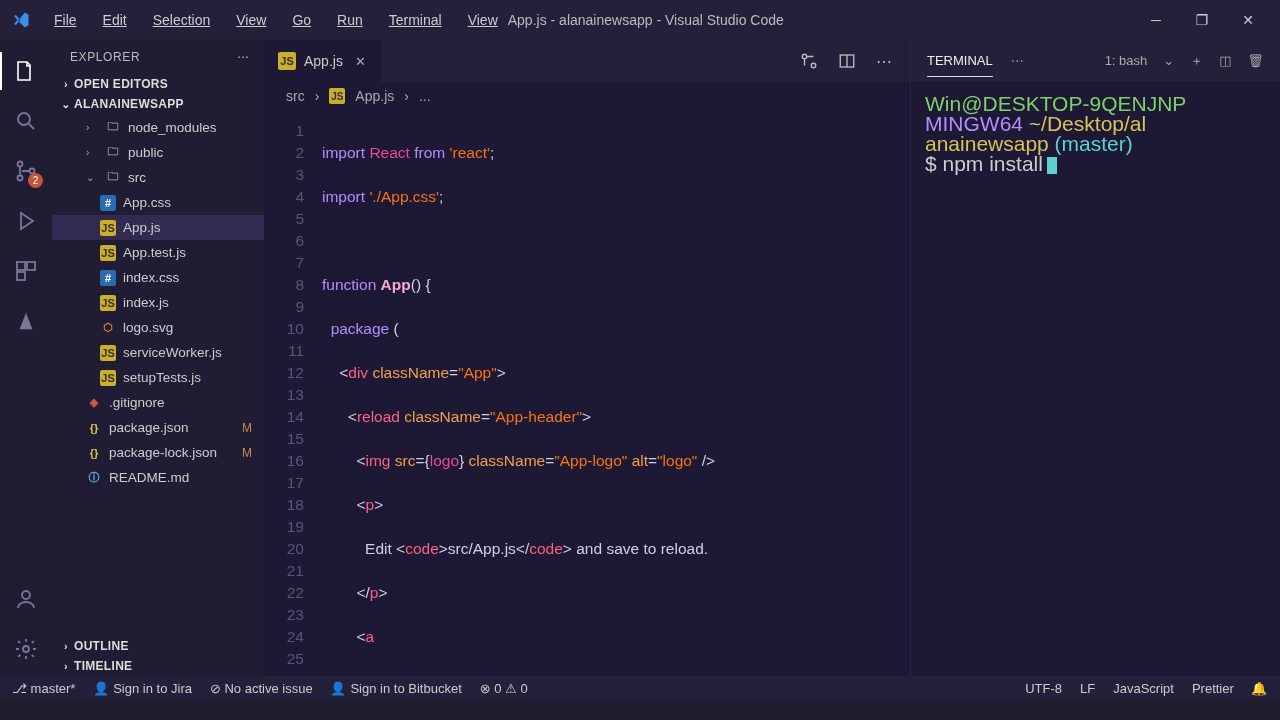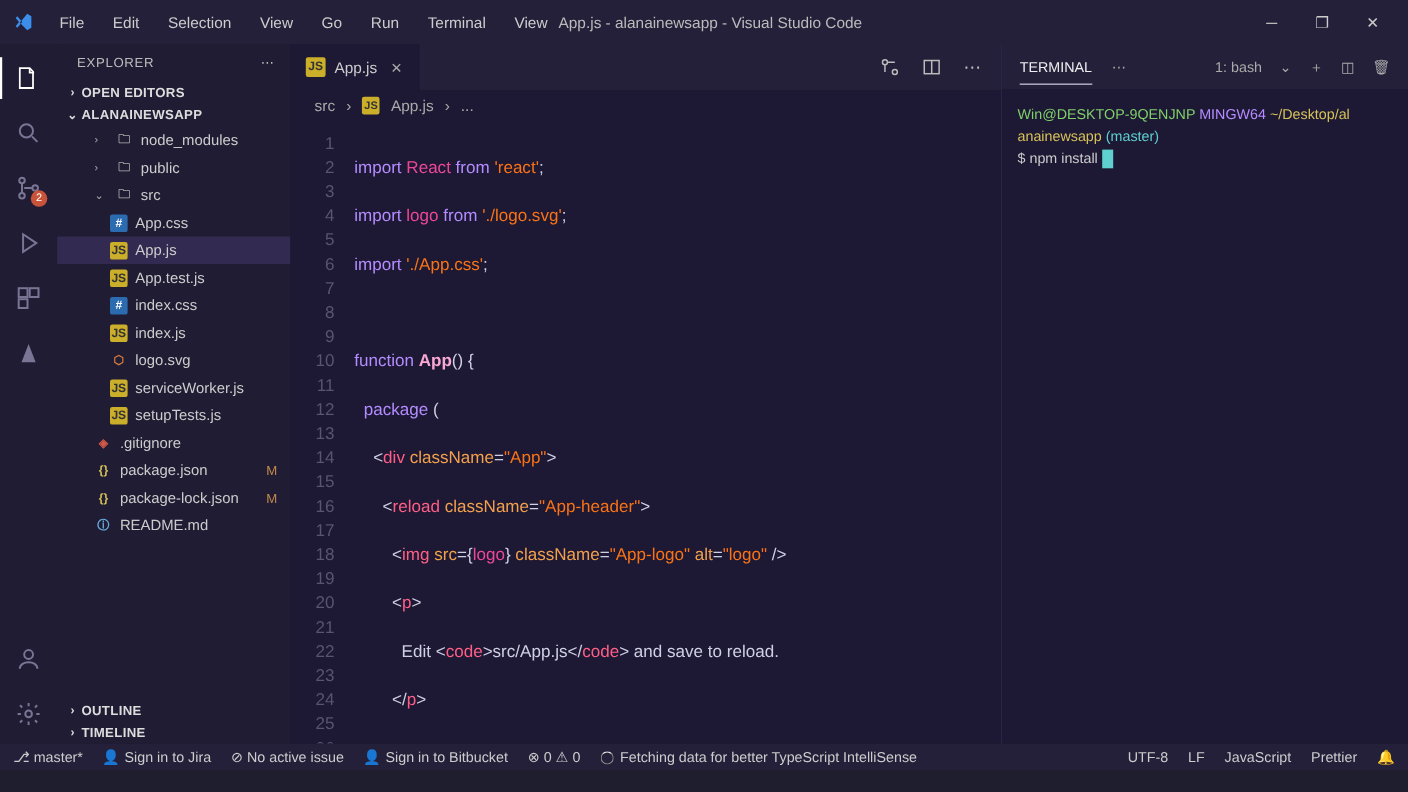--- a/index.html
+++ b/index.html
@@ -2,21 +2,21 @@
 <html><head>
 <meta charset="utf-8">
 <style>
 * { margin:0; padding:0; box-sizing:border-box; font-family:"Segoe UI",Arial,sans-serif; }
 body { width:1280px; height:720px; background:#1e1e2e; color:#ccc; overflow:hidden; position:relative; }
 
 
 .titlebar { height:40px; background:#24203a; display:flex; align-items:center; padding:0 12px; font-size:14px; }
 .titlebar .logo { width:18px; height:18px; margin-right:14px; }
 .titlebar .menu { display:flex; gap:6px; }
-.titlebar .menu span { padding:4px 10px; cursor:default; }
+.titlebar .menu span { padding:4px 10px; cursor:default;text-decoration:underline; }
 .titlebar .title { flex:1; color:#bbb; }
 .titlebar .winctl { display:flex; gap:18px; font-size:14px; padding-right:6px; }
 .titlebar .winctl span { width:28px; text-align:center; }
 
 
 .workspace { display:flex; height:636px; }
 .activitybar { width:52px; background:#201c34; display:flex; flex-direction:column; align-items:center; padding-top:18px; gap:24px; }
 .activitybar .icon { width:26px; height:26px; display:flex; align-items:center; justify-content:center; color:#7a7595; position:relative; }
 .activitybar .icon.active { color:#fff; }
 .activitybar .icon.active::before { content:""; position:absolute; left:-13px; top:-6px; width:2px; height:38px; background:#fff; }
@@ -62,21 +62,21 @@
 .fn  { color:#f9a8d4;font-weight:bold; }  
 .str { color:#f97316; }  
 .attr{ color:#f2a04e; }  
 .tag { color:#ff5f87; }
 
 
 .panel { width:370px; background:#1d1833; display:flex; flex-direction:column; border-left:1px solid #2a2545; }
 .panel-head { height:42px; display:flex; align-items:center; padding:0 16px; gap:18px; font-size:13px; color:#aaa; border-bottom:1px solid #1d1833; background:#24203a; }
 .panel-head .tab-active { color:#eee; border-bottom:1px solid #e0def4; padding-bottom:8px; margin-bottom:-9px; }
 .panel-head .right { margin-left:auto; display:flex; align-items:center; gap:16px; }
-.term { flex:1; padding:12px 14px; font-family:Consolas,monospace; font-size:13px; line-height:20px; }
+.term { flex:1; padding:12px 14px; font-family:Consolas,monospace; font-size:21px; line-height:20px; }
 .t-green { color:#7fcf6a; }
 .t-purple{ color:#b68cff; }
 .t-yel   { color:#d6c25a; }
 .t-cyan  { color:#5fd0d0; }
 .cursor  { display:inline-block; width:10px; height:17px; background:#5fd0d0; vertical-align:middle; margin-left:4px; }
 
 
 .statusbar { height:24px; background:#24203a; display:flex; align-items:center; font-size:13px; color:#ccc; padding:0 12px; gap:18px; }
 .statusbar .sep { flex:1; }
 .statusbar .spin { display:inline-block; width:12px; height:12px; border:1.5px solid #888; border-top-color:#eee; border-radius:50%; vertical-align:-2px; margin-right:6px; }
@@ -314,21 +314,20 @@
           <div>20</div>
           <div>21</div>
           <div>22</div>
           <div>23</div>
           <div>24</div>
           <div>25</div>
           <div>26</div>
       </div>
       <div class="code">
 <div><span class="kw">import</span> <span class="def">React</span> <span class="kw">from</span> <span class="str">'react'</span>;</div>
-<div><span class="kw">import</span> <span class="def">logo</span> <span class="kw">from</span> <span class="str">'./logo.svg'</span>;</div>
 <div><span class="kw">import</span> <span class="str">'./App.css'</span>;</div>
 <div> </div>
 <div><span class="kw">function</span> <span class="fn">App</span>() {</div>
 <div>  <span class="kw">package</span> (</div>
 <div>    &lt;<span class="tag">div</span> <span class="attr">className</span>=<span class="str">"App"</span>&gt;</div>
 <div>      &lt;<span class="tag">reload</span> <span class="attr">className</span>=<span class="str">"App-header"</span>&gt;</div>
 <div>        &lt;<span class="tag">img</span> <span class="attr">src</span>={<span class="def">logo</span>} <span class="attr">className</span>=<span class="str">"App-logo"</span> <span class="attr">alt</span>=<span class="str">"logo"</span> /&gt;</div>
 <div>        &lt;<span class="tag">p</span>&gt;</div>
 <div>          Edit &lt;<span class="tag">code</span>&gt;src/App.js&lt;/<span class="tag">code</span>&gt; and save to reload.</div>
 <div>        &lt;/<span class="tag">p</span>&gt;</div>
@@ -370,20 +369,19 @@
   </div>
 
 </div>
 
 <div class="statusbar">
   <span>⎇ <span>master*</span></span>
   <span>👤 <span>Sign in to Jira</span></span>
   <span>⊘ <span>No active issue</span></span>
   <span>👤 <span>Sign in to Bitbucket</span></span>
   <span>⊗ <span>0</span>  ⚠ <span>0</span></span>
-  <span><span class="spin"></span><span>Fetching data for better TypeScript IntelliSense</span></span>
   <span class="sep"></span>
   <span>UTF-8</span>
   <span>LF</span>
   <span>JavaScript</span>
   <span>Prettier</span>
   <span>🔔</span>
 </div>
 
 </body></html>

